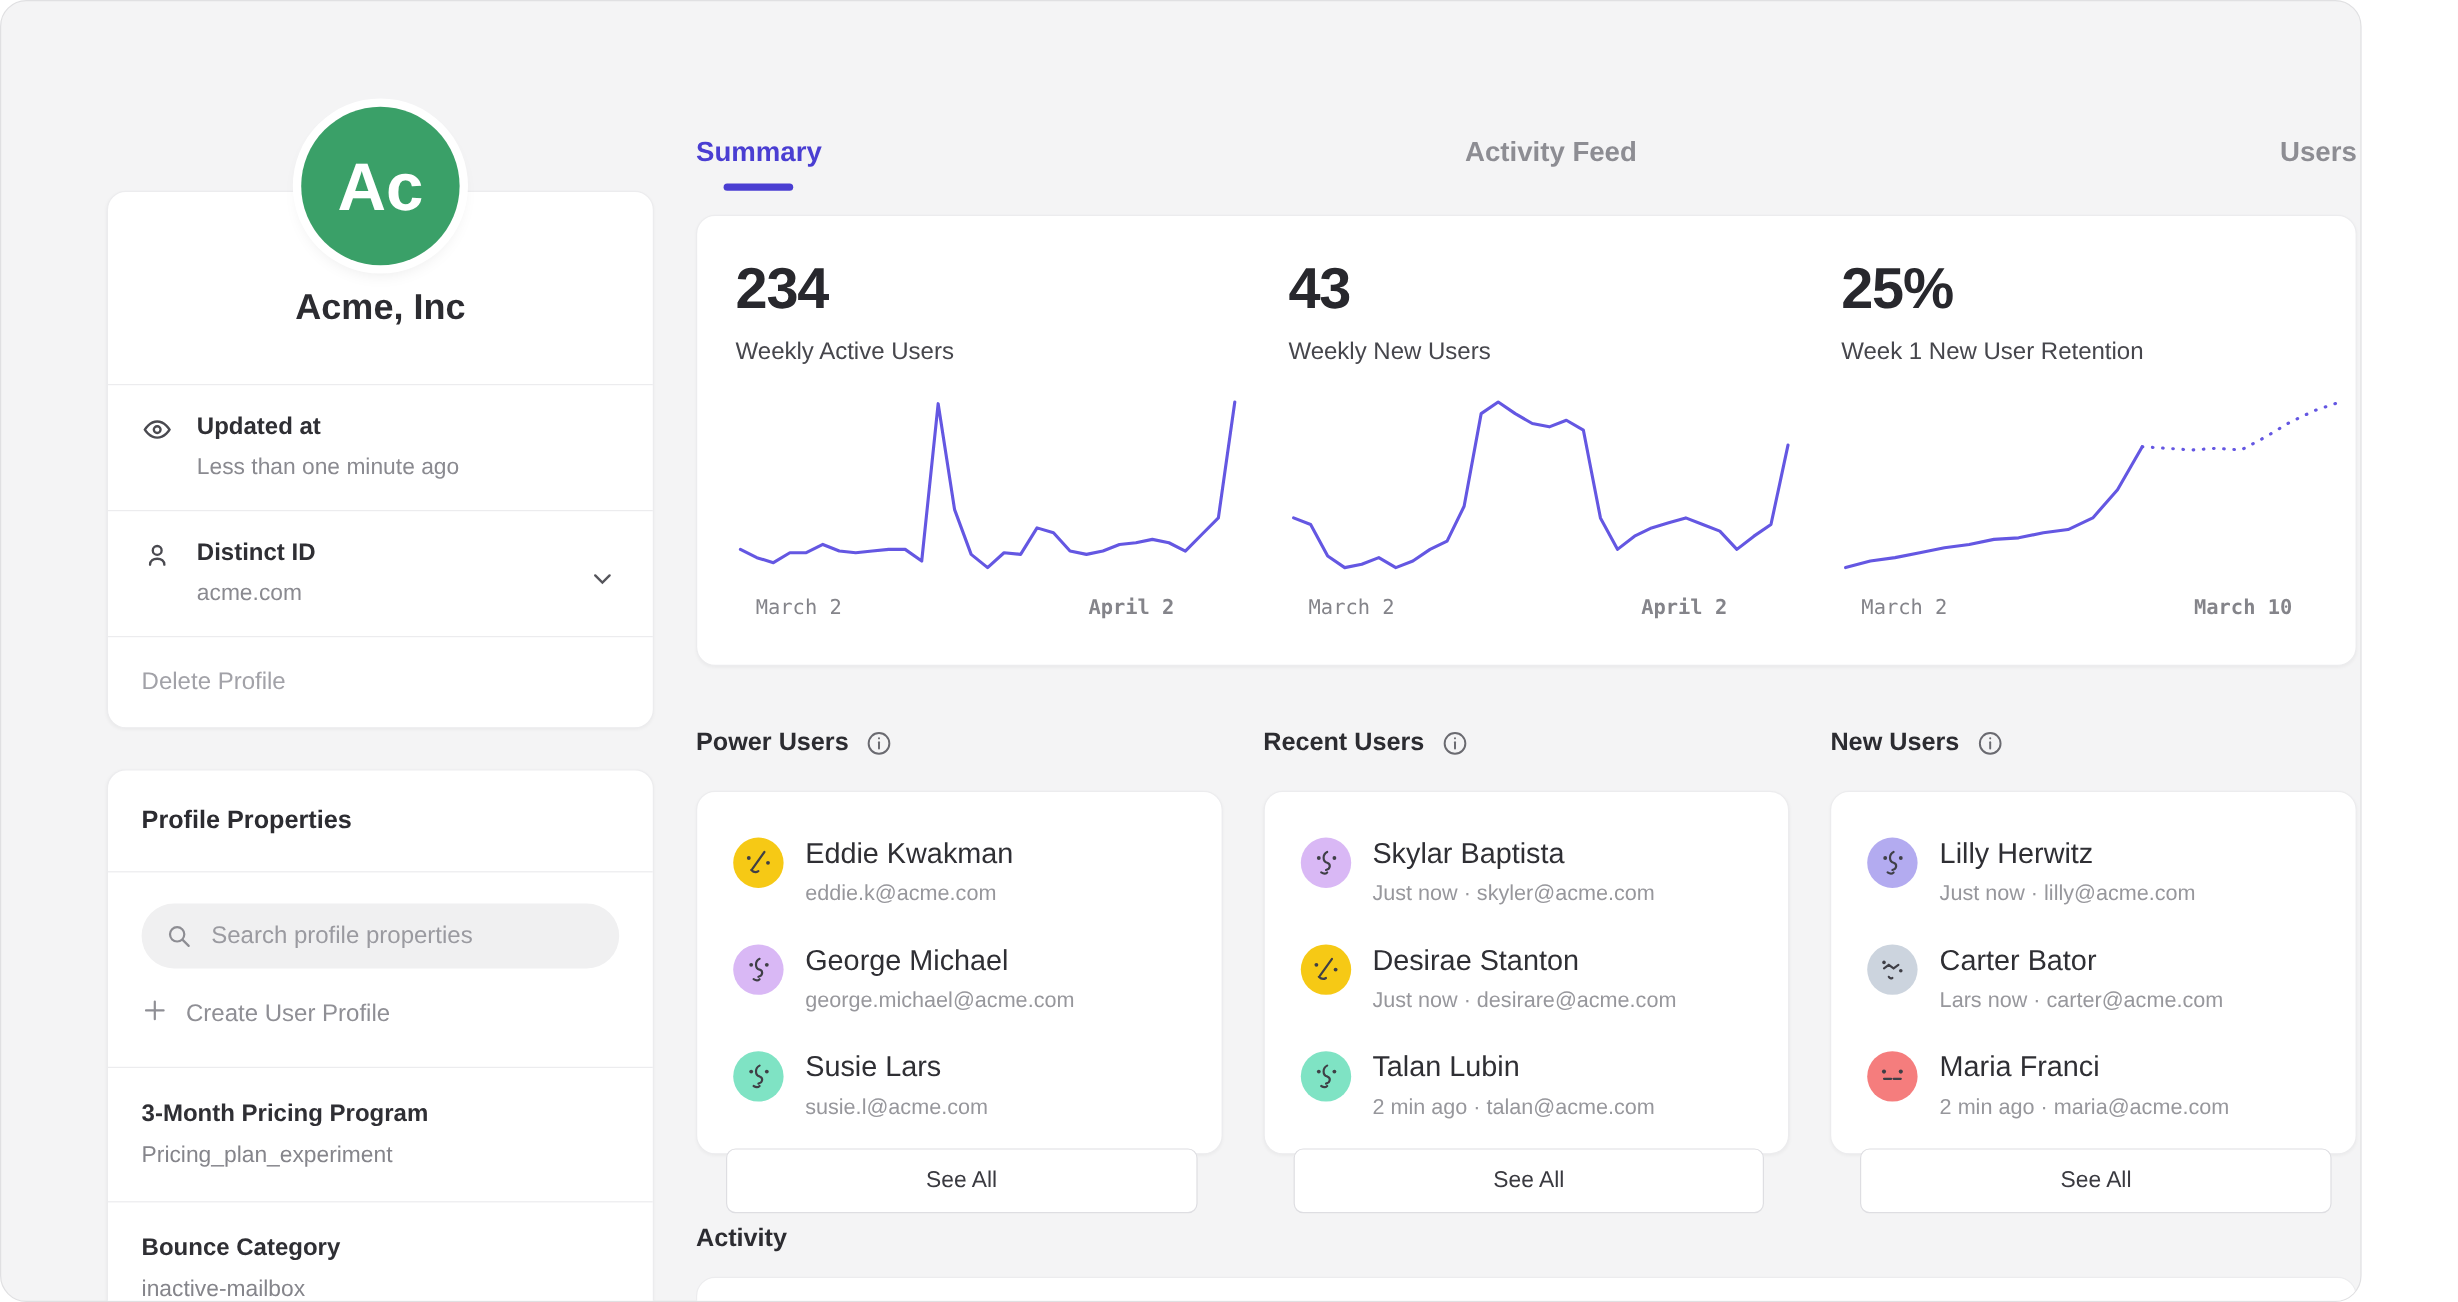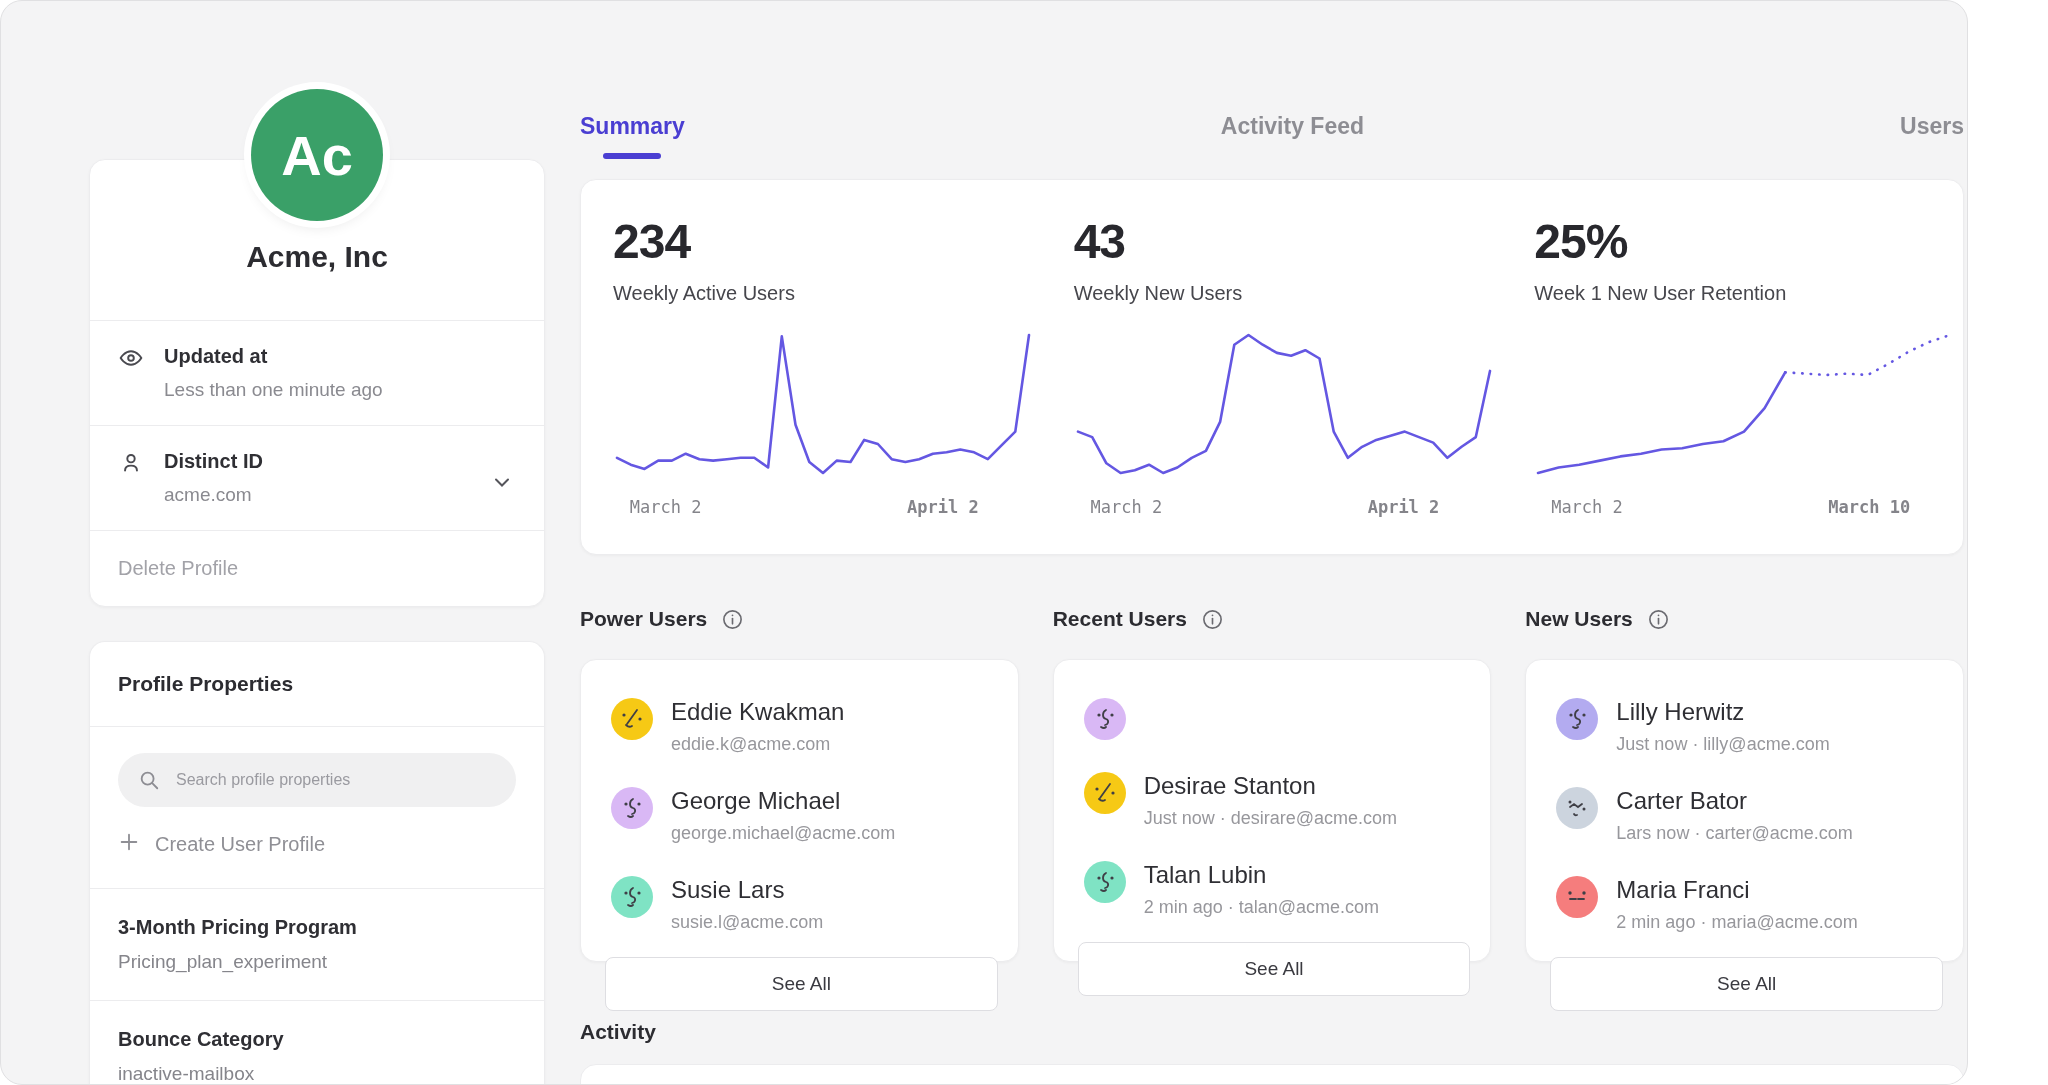--- a/index.html
+++ b/index.html
@@ -28,21 +28,21 @@
   .plabel{ font-size:20px; font-weight:600; color:#2f2f34; }
   .pvalue{ font-size:19px; color:#8a8a90; margin-top:11px; }
   .chev{ position:absolute; right:30px; top:44px; color:#55555b; }
   .delete-row{ padding:26px 28px; border-top:1px solid #ececee; font-size:20px; color:#a2a2a8; cursor:pointer; }
   .props-card{ margin-top:34px; border-radius:16px 16px 0 0; border-bottom:none; }
   .props-title{ padding:30px 28px; font-size:21px; font-weight:600; color:#2c2c31; border-bottom:1px solid #ececee; }
   .search-wrap{ margin:26px 28px 0; position:relative; }
   .search-wrap .icn{ position:absolute; left:20px; top:16px; color:#8d8d93; }
   .search-input{
     width:100%; height:54px; background:#f0f0f1; border:none; border-radius:27px;
-    padding:0 20px 0 58px; font-size:16px; color:#737373; outline:none;
+    padding:0 20px 0 58px; font-size:20px; color:#737373; outline:none;
     font-family:"Liberation Sans", sans-serif;
   }
   .search-input::placeholder{ color:#9a9aa0; }
   .create-row{ margin:24px 28px 30px; display:flex; align-items:center; gap:15px;
                font-size:20px; color:#8f8f95; cursor:pointer; }
   .create-row .icn{ color:#8f8f95; }
   .prop{ padding:27px 28px; border-top:1px solid #ececee; }
   .prop-name{ font-size:20px; font-weight:600; color:#2f2f34; }
   .prop-value{ font-size:19px; color:#85858b; margin-top:12px; }
   
@@ -280,20 +280,24 @@
     <div class="list-card">
       <div class="user-row">
       <span class="u-avatar" style="background:#d9b8f5">
         <svg width="32" height="32" viewBox="0 0 32 32" fill="none" stroke="#3f3f46" stroke-width="1.8" stroke-linecap="round">
                   <path d="M17 7c-4 2-4 8 0 9 3 1 3 5-1 6"></path>
                   <circle cx="10" cy="12" r="1.6" fill="#3f3f46" stroke="none"></circle>
                   <circle cx="23" cy="12" r="1.6" fill="#3f3f46" stroke="none"></circle>
                   <path d="M12 24q3 2 5 0"></path>
                 </svg>
       </span>
+      <span>
+        <div class="u-name">Skylar Baptista</div>
+        <div class="u-meta">Just now · skyler@acme.com</div>
+      </span>
     </div>
             <div class="user-row">
       <span class="u-avatar" style="background:#f6c915">
         <svg width="32" height="32" viewBox="0 0 32 32" fill="none" stroke="#3f3f46" stroke-width="1.8" stroke-linecap="round">
                   <line x1="21" y1="7" x2="11" y2="21"></line>
                   <circle cx="8" cy="12" r="1.6" fill="#3f3f46" stroke="none"></circle>
                   <circle cx="24" cy="16" r="1.6" fill="#3f3f46" stroke="none"></circle>
                   <path d="M10 22q3 3 6 1"></path>
                 </svg>
       </span>

